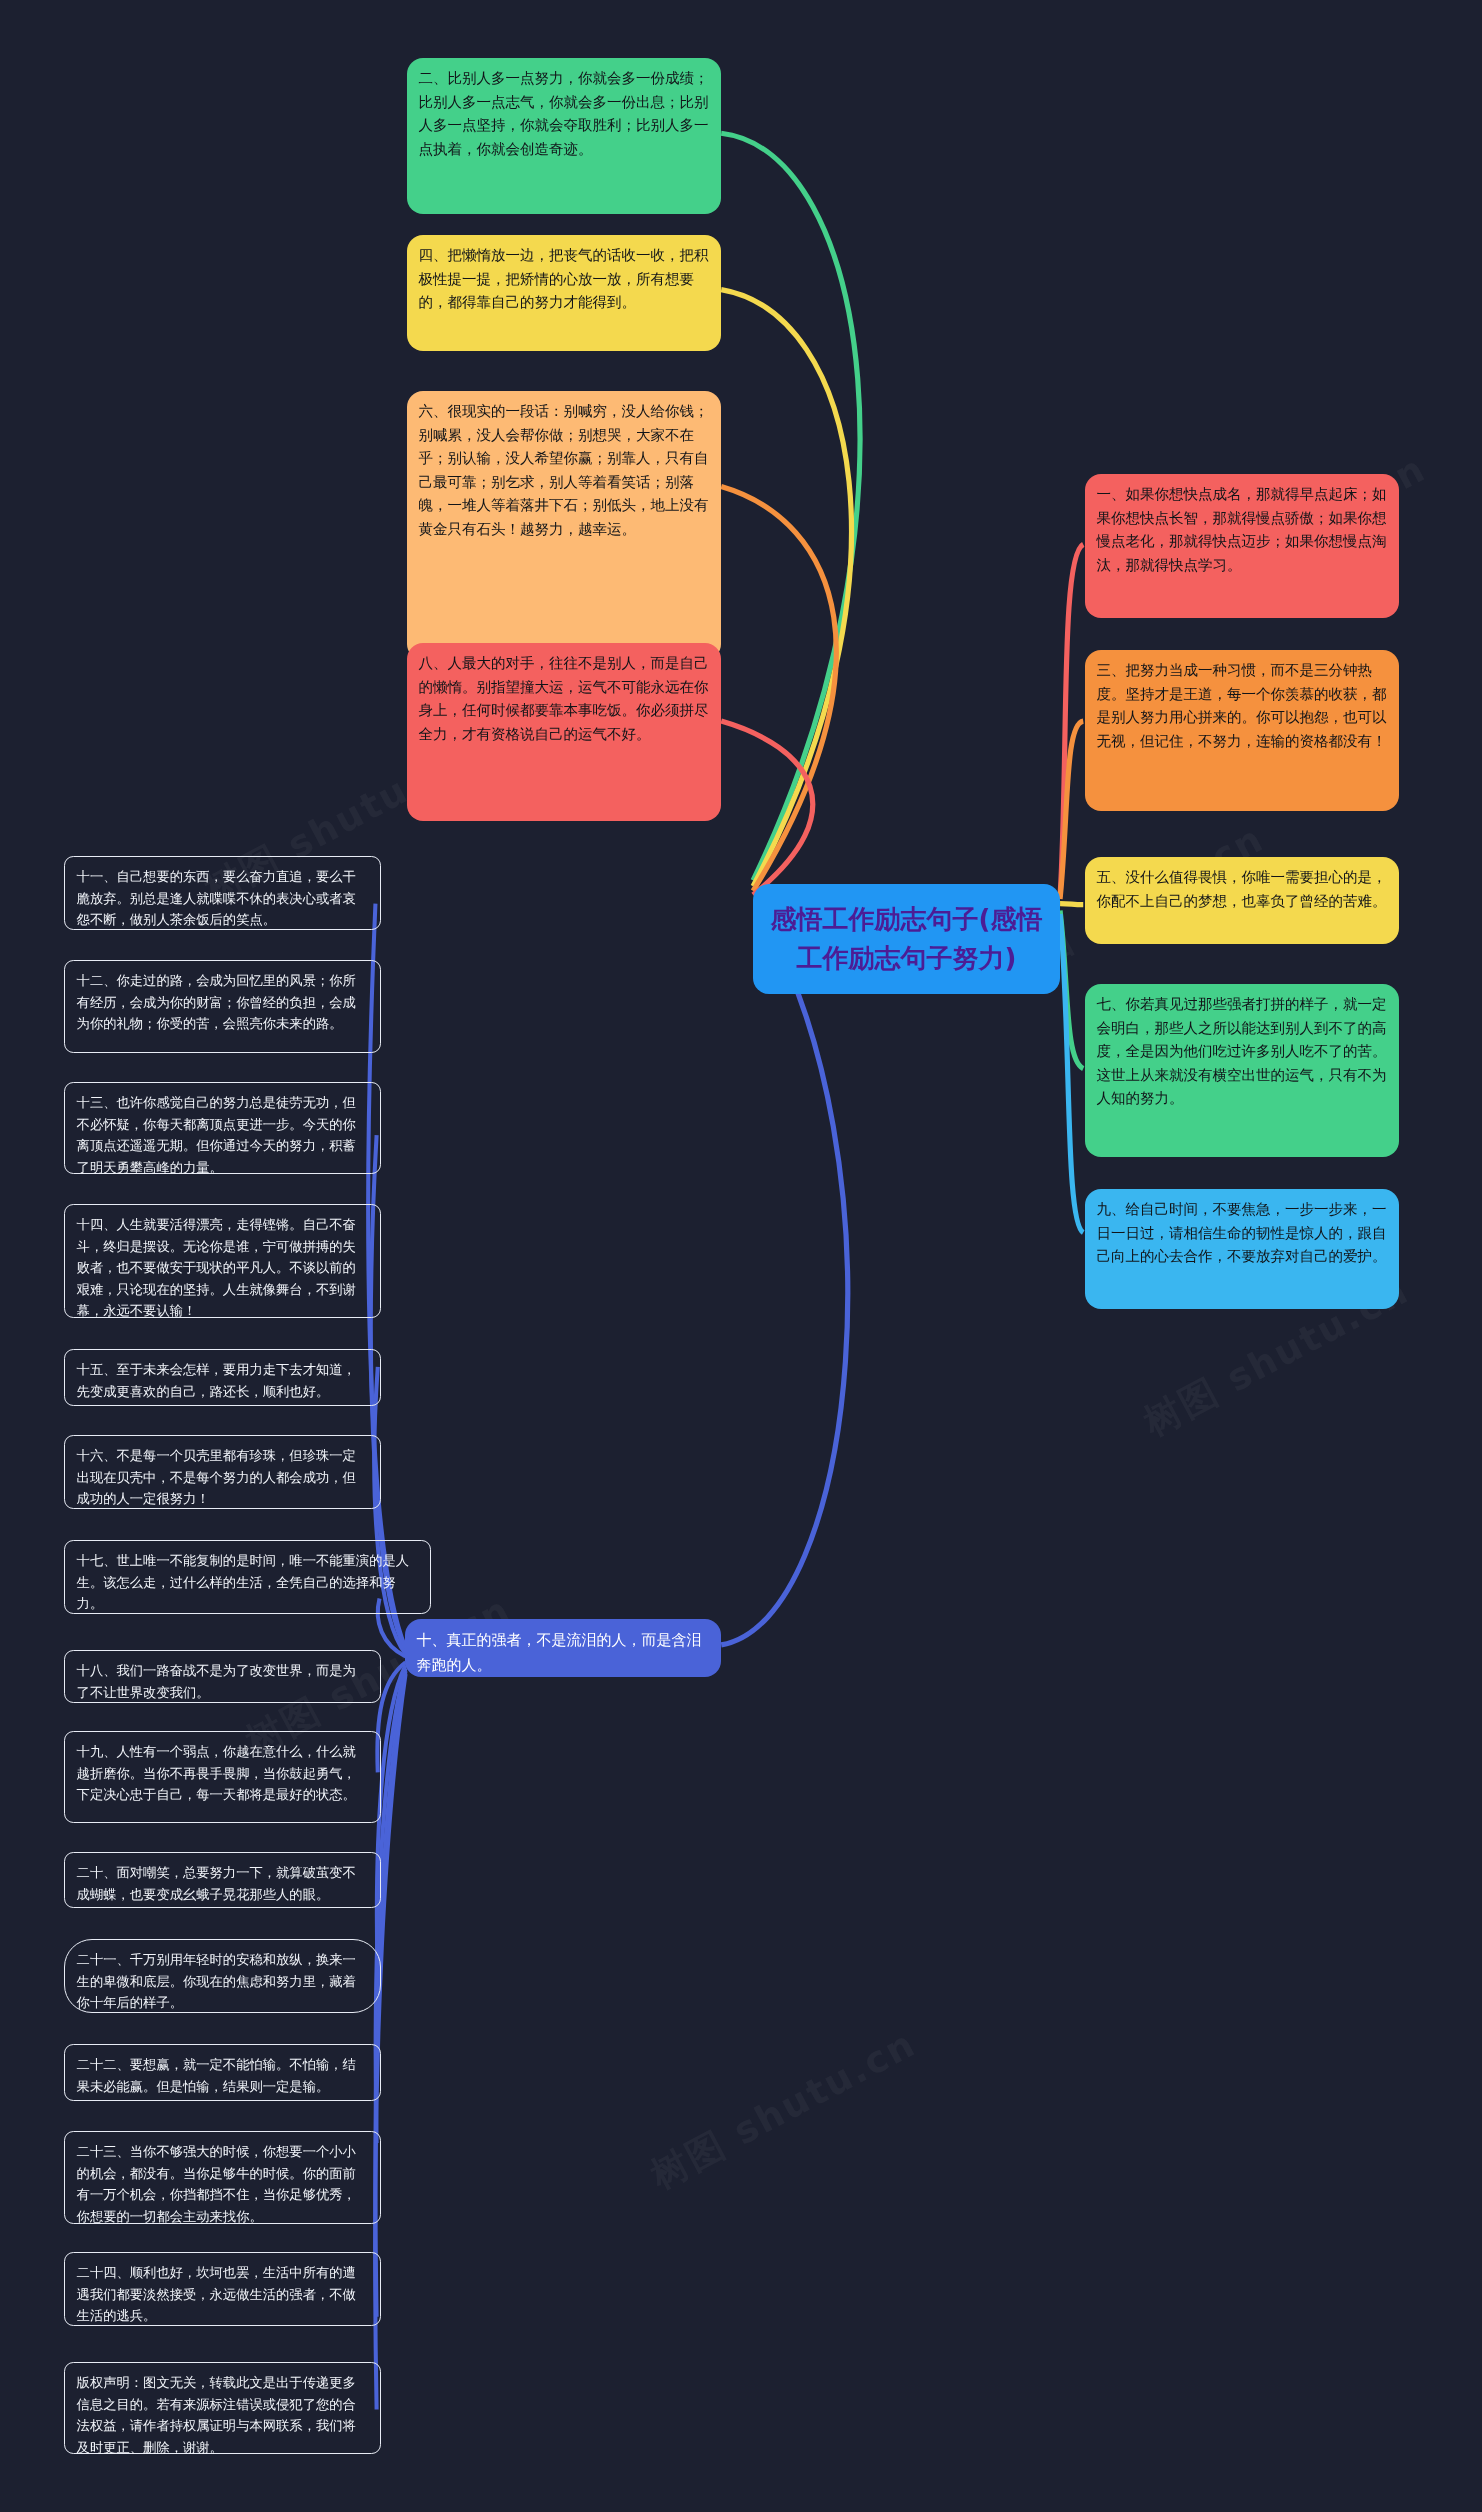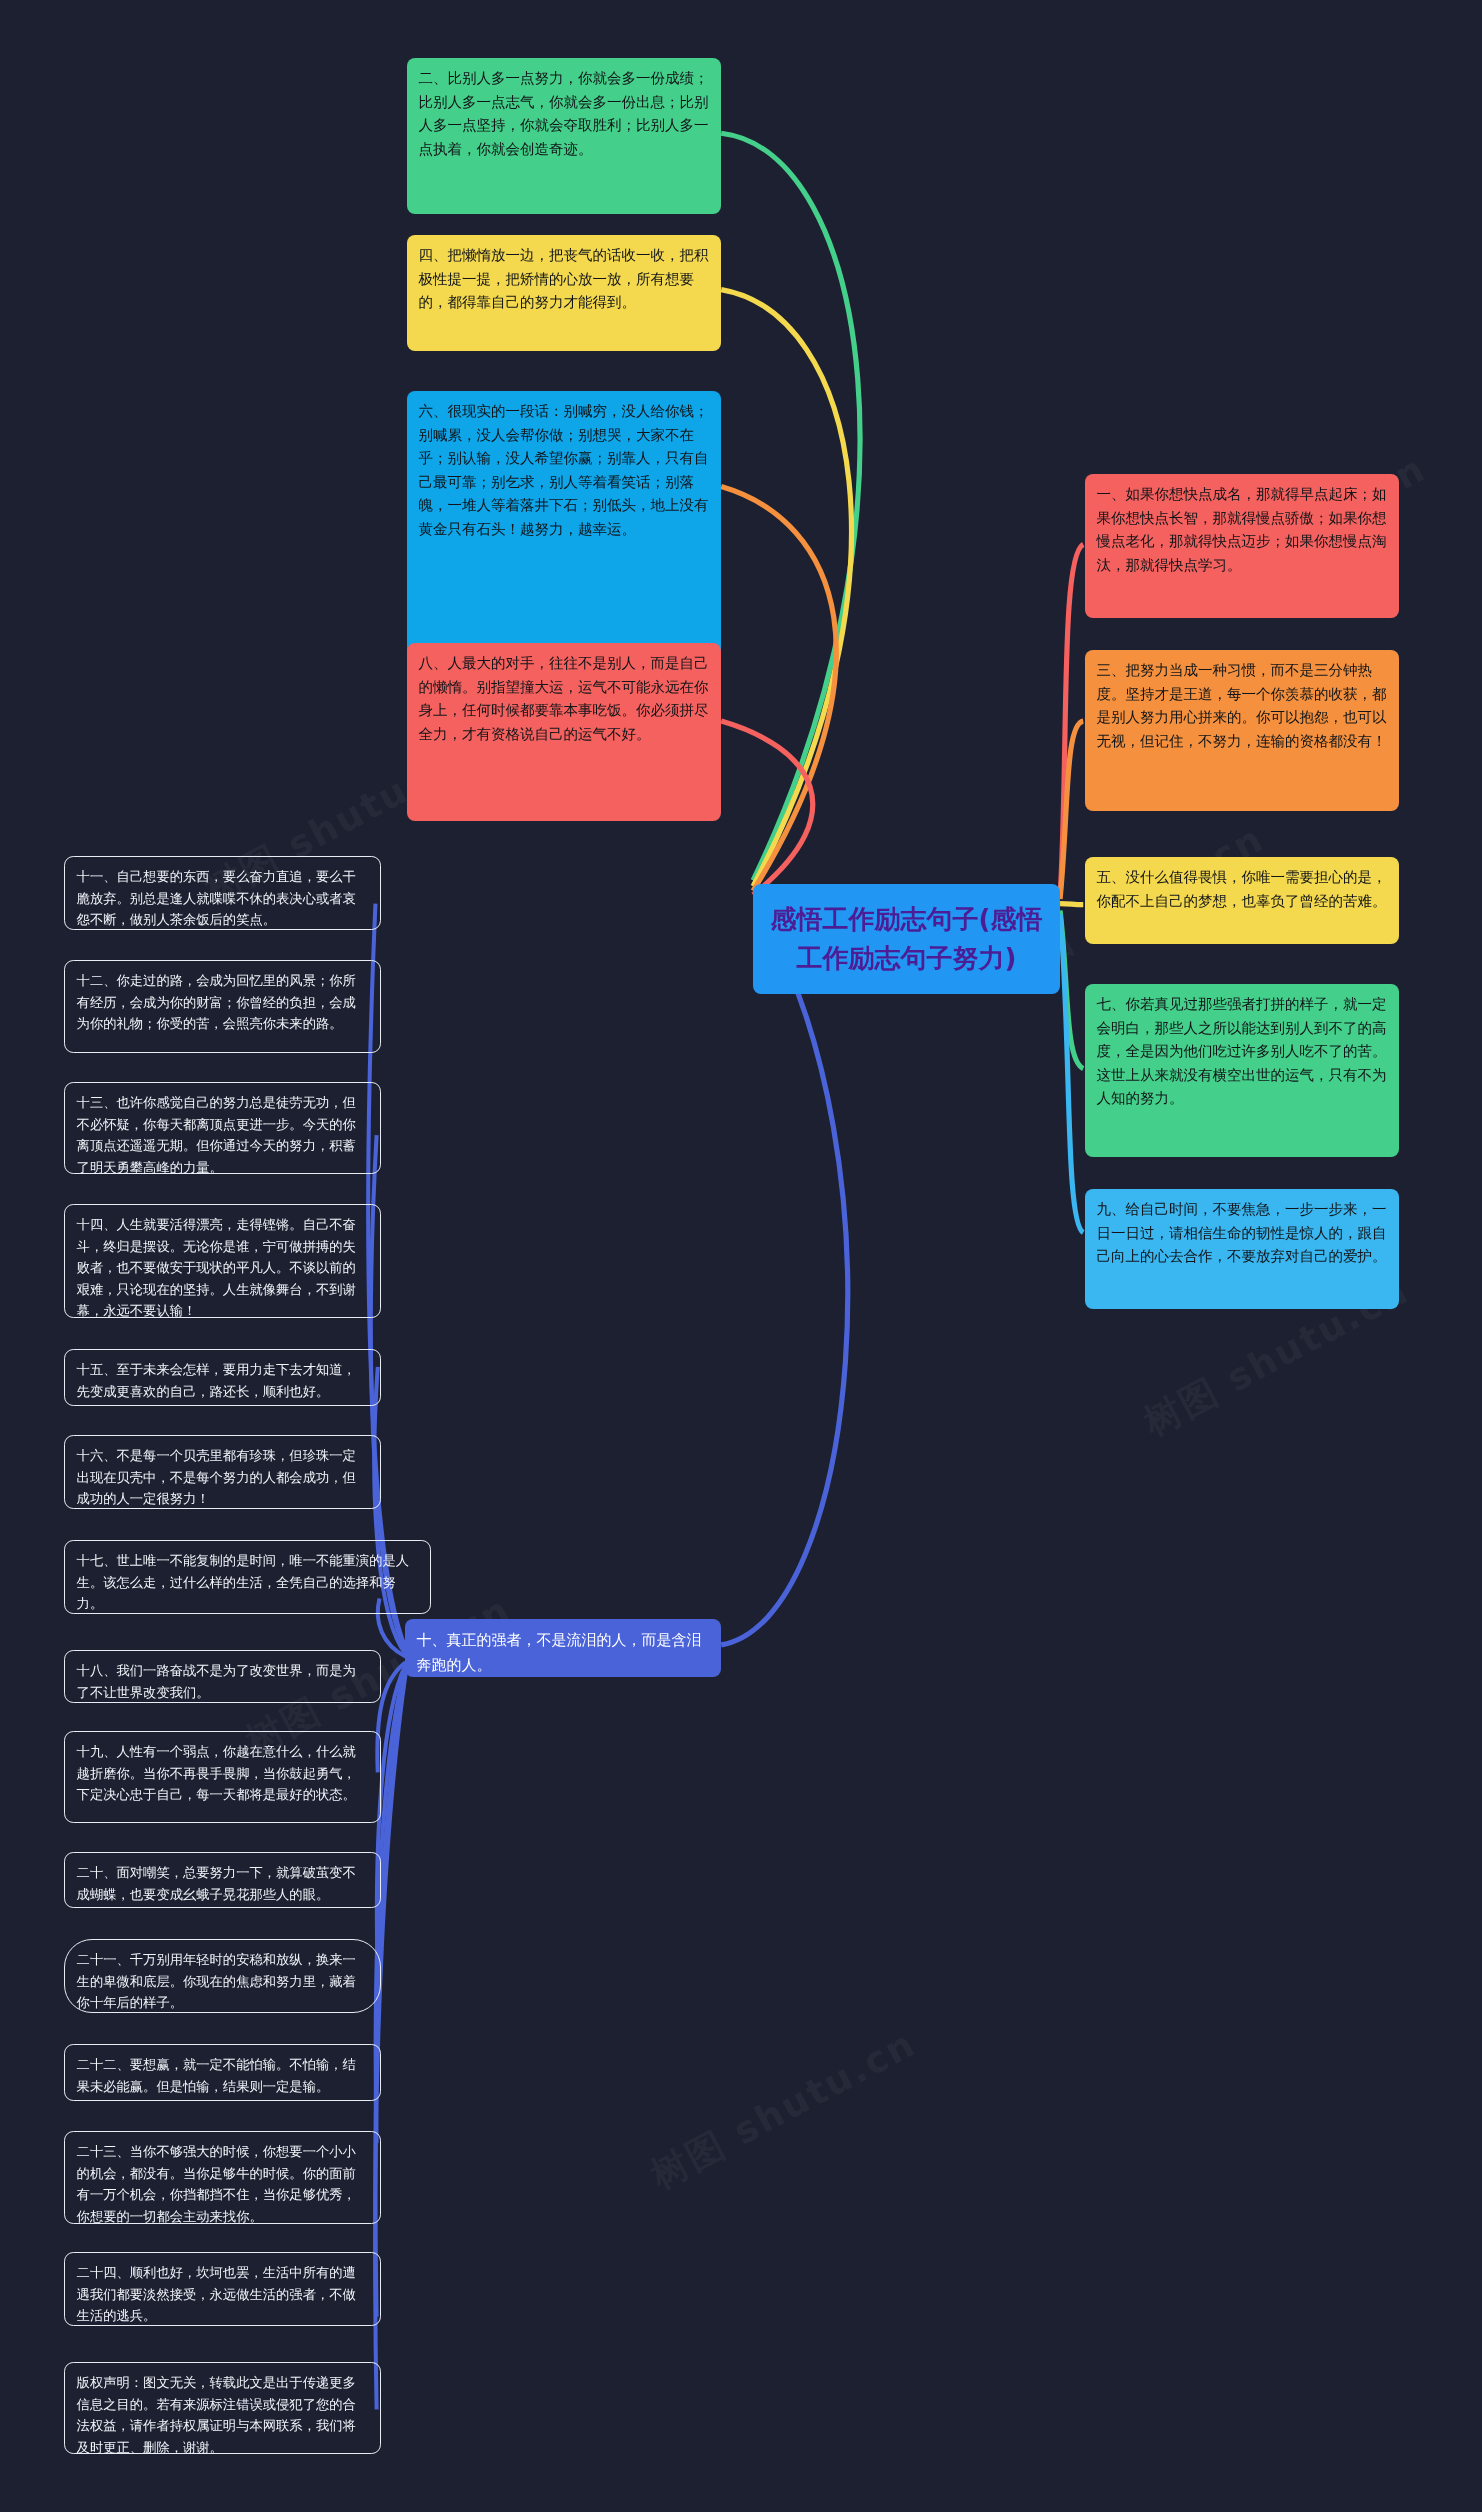--- a/index.html
+++ b/index.html
@@ -12,21 +12,21 @@
   #edges{position:absolute;left:0;top:0;width:1483px;height:2512px;pointer-events:none;}
 
   .wm{
     position:absolute;color:rgba(255,255,255,.045);
     font-size:37px;font-weight:bold;letter-spacing:2.3px;
     transform:rotate(-28deg);white-space:nowrap;user-select:none;
   }
 
   .node{
     position:absolute;box-sizing:border-box;
-    border-radius:8px;
+    border-radius:16px;
     padding:9.3px 11.6px;
     line-height:1.62;
     word-break:break-all;
     white-space:pre-wrap;
   }
   .node.filled{color:#111418;font-size:14.5px;font-weight:500;}
   .node.outline{
     background:transparent;border:1.2px solid #e8ecf5;color:#f2f5fa;
     font-size:13.3px;font-weight:500;
     border-radius:9.3px;
@@ -75,21 +75,21 @@
     <path d="M700,2885 C668,3050 640,3400 650,4000" fill="none" stroke="#4a63d8" stroke-width="7"></path>
     <path d="M700,2890 C670,3100 638,3500 650,4160" fill="none" stroke="#4a63d8" stroke-width="7"></path>
   </svg>
 
   <div class="node root" style="left:753px;top:845px;width:307px;height:110px;background:#2196f3;">感悟工作励志句子(感悟工作励志句子努力)</div>
 
   <div class="node filled" style="left:407px;top:58px;width:314px;height:156px;background:#44d08a;">二、比别人多一点努力，你就会多一份成绩；比别人多一点志气，你就会多一份出息；比别人多一点坚持，你就会夺取胜利；比别人多一点执着，你就会创造奇迹。</div>
 
   <div class="node filled" style="left:407px;top:235px;width:314px;height:116px;background:#f4d94e;">四、把懒惰放一边，把丧气的话收一收，把积极性提一提，把矫情的心放一放，所有想要的，都得靠自己的努力才能得到。</div>
 
-  <div class="node filled" style="left:407px;top:391px;width:314px;height:269px;background:#0ea5e9;">六、很现实的一段话：别喊穷，没人给你钱；别喊累，没人会帮你做；别想哭，大家不在乎；别认输，没人希望你赢；别靠人，只有自己最可靠；别乞求，别人等着看笑话；别落魄，一堆人等着落井下石；别低头，地上没有黄金只有石头！越努力，越幸运。</div>
+  <div class="node filled" style="left:407px;top:391px;width:314px;height:269px;background:#fdba74;">六、很现实的一段话：别喊穷，没人给你钱；别喊累，没人会帮你做；别想哭，大家不在乎；别认输，没人希望你赢；别靠人，只有自己最可靠；别乞求，别人等着看笑话；别落魄，一堆人等着落井下石；别低头，地上没有黄金只有石头！越努力，越幸运。</div>
 
   <div class="node filled" style="left:407px;top:643px;width:314px;height:178px;background:#f4615f;">八、人最大的对手，往往不是别人，而是自己的懒惰。别指望撞大运，运气不可能永远在你身上，任何时候都要靠本事吃饭。你必须拼尽全力，才有资格说自己的运气不好。</div>
 
   <div class="node blue-fill" style="left:405px;top:1619px;width:316px;height:58px;background:#4a63d8;">十、真正的强者，不是流泪的人，而是含泪奔跑的人。</div>
 
   <div class="node filled" style="left:1085px;top:474px;width:314px;height:144px;background:#f4615f;">一、如果你想快点成名，那就得早点起床；如果你想快点长智，那就得慢点骄傲；如果你想慢点老化，那就得快点迈步；如果你想慢点淘汰，那就得快点学习。</div>
 
   <div class="node filled" style="left:1085px;top:650px;width:314px;height:161px;background:#f5913e;">三、把努力当成一种习惯，而不是三分钟热度。坚持才是王道，每一个你羡慕的收获，都是别人努力用心拼来的。你可以抱怨，也可以无视，但记住，不努力，连输的资格都没有！</div>
 
   <div class="node filled" style="left:1085px;top:857px;width:314px;height:87px;background:#f4d94e;">五、没什么值得畏惧，你唯一需要担心的是，你配不上自己的梦想，也辜负了曾经的苦难。</div>

